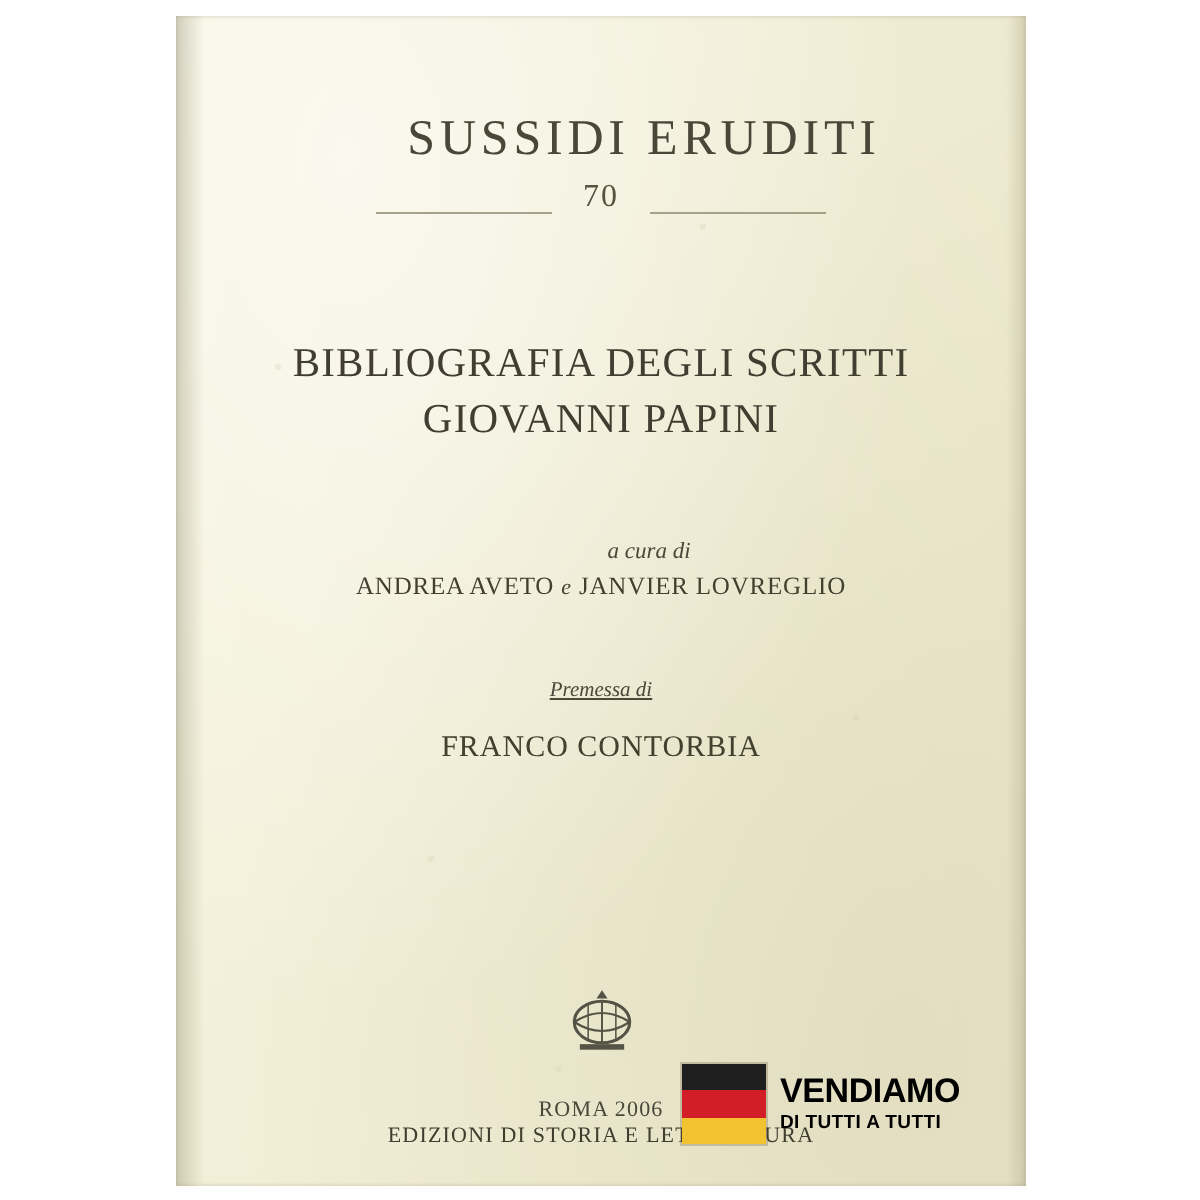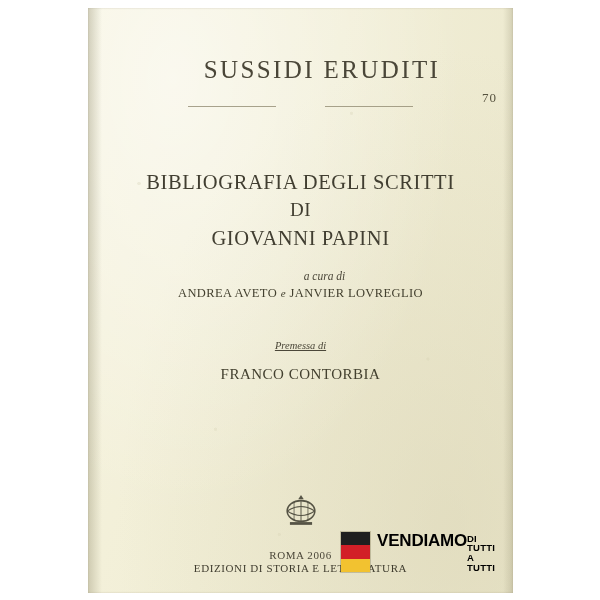--- a/index.html
+++ b/index.html
@@ -73,24 +73,24 @@
     text-align: center;
     font-family: "Liberation Serif", serif;
     font-size: 25px;
     letter-spacing: 2.4px;
     color: #4a4638;
     padding-left: 43px;
   }
   .series-number {
     position: absolute;
     left: 0;
-    right: 16px;
+    right: 0;
     top: 82px;
-    text-align: right;
-    font-size: 13px;
+    text-align: center;
+    font-size: 16px;
     letter-spacing: 1px;
     color: #56523f;
   }
   .rule {
     position: absolute;
     top: 98px;
     height: 1px;
     background: #8c866c;
     opacity: 0.75;
   }
@@ -203,21 +203,21 @@
   #watermark .flag {
     width: 42px;
     height: 40px;
     display: flex;
     flex-direction: column;
     border: 1px solid rgba(80,70,30,0.25);
   }
   #watermark .flag .band { flex: 1 1 0; }
   #watermark .text {
     display: flex;
-    flex-direction: row;
+    flex-direction: column;
     line-height: 1.02;
     font-family: "Liberation Sans", sans-serif;
   }
   #watermark .wm-line1 {
     font-size: 17px;
     font-weight: bold;
     letter-spacing: -0.2px;
   }
   #watermark .wm-line2 {
     font-size: 20px;
@@ -242,21 +242,20 @@
     <div id="edge-shadow"></div>
 
     <div class="series-title">SUSSIDI ERUDITI</div>
     <div class="series-number">70</div>
 
     <div class="rule left"></div>
     <div class="rule right"></div>
 
     <div class="main-title">
       <div>BIBLIOGRAFIA DEGLI SCRITTI</div>
-      <div class="line2">DI</div>
       <div>GIOVANNI PAPINI</div>
     </div>
 
     <div class="editors-intro">a cura di</div>
     <div class="editors">
       <span>ANDREA AVETO</span>
       <span class="amp">e</span>
       <span>JANVIER LOVREGLIO</span>
     </div>
 

